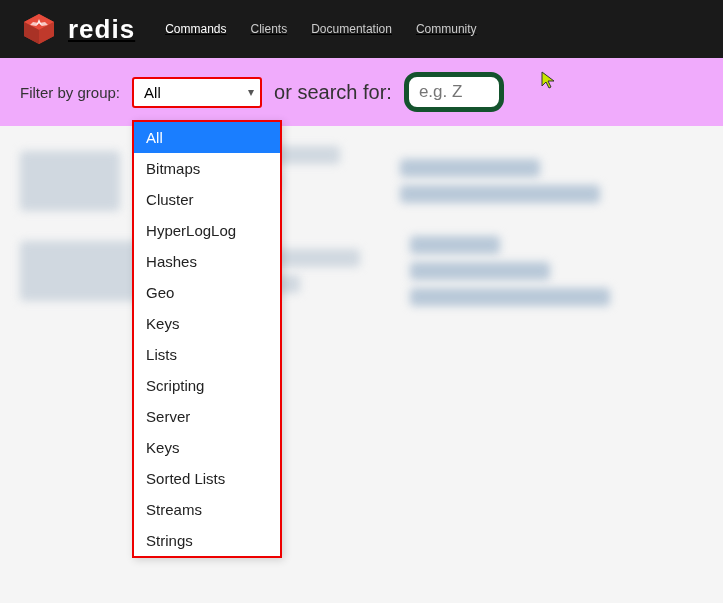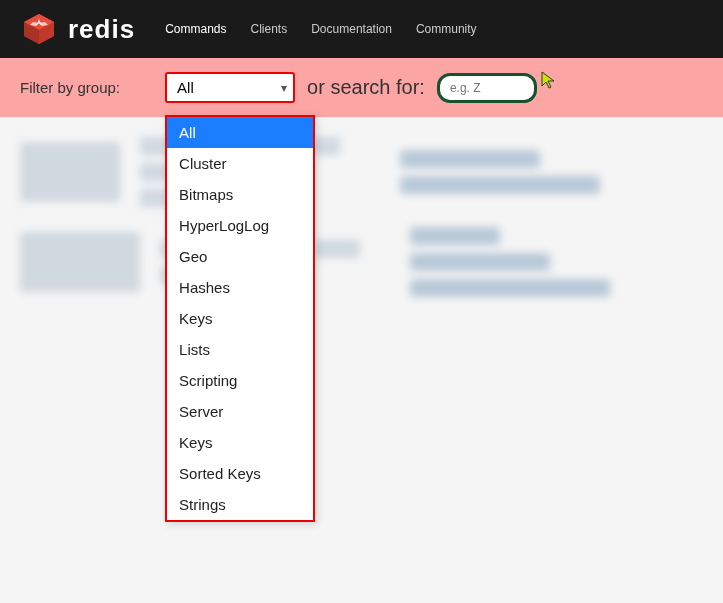--- a/index.html
+++ b/index.html
@@ -6,20 +6,21 @@
     body { font-family: Arial, sans-serif; background: #f5f5f5; width: 723px; height: 603px; overflow: hidden; }
 
     
     .header {
       background: #1a1a1a;
       height: 58px;
       display: flex;
       align-items: center;
       padding: 0 20px;
       gap: 30px;
+      text-decoration: underline;
     }
     .logo-area {
       display: flex;
       align-items: center;
       gap: 10px;
     }
     .logo-icon {
       width: 38px;
       height: 38px;
     }
@@ -39,34 +40,33 @@
       font-size: 12px;
       text-decoration: none;
       cursor: pointer;
     }
     .nav-link.active {
       color: white;
     }
 
     
     .filter-bar {
-      background: #fca5a5;
+      background: #f0abfc;
       padding: 14px 20px;
       display: flex;
       align-items: center;
       gap: 12px;
       position: relative;
     }
     .filter-label {
       font-size: 15px;
       color: #333;
     }
     .filter-select-wrapper {
       position: relative;
-      margin-left: 33px;
     }
     .filter-select {
       padding: 5px 30px 5px 10px;
       font-size: 15px;
       border: 2px solid #e00;
       border-radius: 3px;
       appearance: none;
       background: white;
       min-width: 130px;
       cursor: pointer;
@@ -80,22 +80,22 @@
       pointer-events: none;
       font-size: 12px;
       color: #555;
     }
     .or-label {
       font-size: 20px;
       color: #333;
     }
     .search-input {
       padding: 5px 10px;
-      font-size: 12px;
-      border: 3px solid #14532d;
+      font-size: 17px;
+      border: 5px solid #14532d;
       border-radius: 13px;
       width: 100px;
       color: #aaa;
     }
 
     
     .dropdown-container {
       position: absolute;
       top: 43px;
       left: 0;
@@ -201,31 +201,32 @@
   <span class="filter-label">Filter by group:</span>
   <div class="filter-select-wrapper">
     <select class="filter-select">
       <option>All</option>
     </select>
     <span class="select-arrow">▾</span>
 
     
     <div class="dropdown-container" id="dropdown">
     <div class="dropdown-item selected">All</div>
+        <div class="dropdown-item">Bitmaps</div>
         <div class="dropdown-item">Cluster</div>
-        <div class="dropdown-item">Bitmaps</div>
         <div class="dropdown-item">HyperLogLog</div>
+        <div class="dropdown-item">Hashes</div>
         <div class="dropdown-item">Geo</div>
-        <div class="dropdown-item">Hashes</div>
         <div class="dropdown-item">Keys</div>
         <div class="dropdown-item">Lists</div>
         <div class="dropdown-item">Scripting</div>
         <div class="dropdown-item">Server</div>
         <div class="dropdown-item">Keys</div>
-        <div class="dropdown-item">Sorted Keys</div>
+        <div class="dropdown-item">Sorted Lists</div>
+        <div class="dropdown-item">Streams</div>
         <div class="dropdown-item">Strings</div>
       </div>
   </div>
   <span class="or-label">or search for:</span>
   <input class="search-input" type="text" placeholder="e.g. Z" style="">
 
   <div class="cursor-indicator">
     <svg class="cursor-svg" viewBox="0 0 20 20" fill="none">
       <polygon points="2,2 2,16 6,12 9,18 11,17 8,11 14,11" fill="#c8e600" stroke="#333" stroke-width="1"></polygon>
     </svg>

